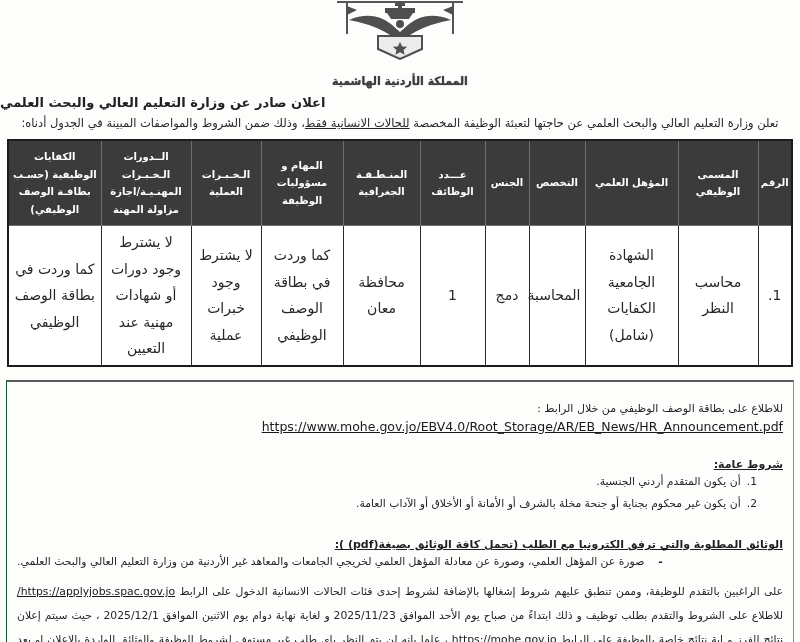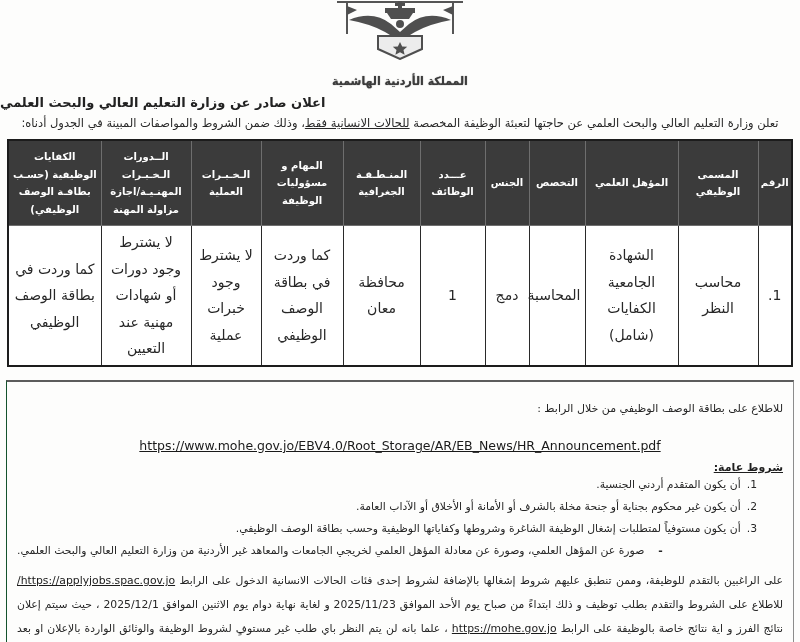--- a/index.html
+++ b/index.html
@@ -52,29 +52,29 @@
 
   
   .lower-box{
     margin:13px 6px 0 6px;
     border-left:1px solid #14532d;border-right:1px solid #8c8c8c;
     border-top:2px solid #5c5c5c;border-bottom:none;
     height:289px;box-sizing:border-box;
     padding:20px 10px 0 10px;overflow:hidden;
   }
   .link-label{font-size:11px;text-align:right;color:#262626;}
-  .pdf-link-line{text-align:center;margin-top:20px;}
+  .pdf-link-line{margin-top:1px;}
   .pdf-link{
     direction:ltr;display:inline-block;unicode-bidi:isolate;
     font-size:12.5px;color:#1a1a1a;font-weight:500;
     text-decoration:underline;letter-spacing:0;
   }
   .section-heading{
     font-size:11px;font-weight:bold;color:#1f1f1f;
-    text-decoration:underline;margin-top:7px;text-align:right;
+    text-decoration:underline;margin-top:23px;text-align:right;
   }
   .cond-list{margin-top:0;}
   .cond-item{
     font-size:10.8px;color:#262626;line-height:22px;
     padding-right:26px;text-align:right;
   }
   .cond-item .num{display:inline-block;margin-left:6px;}
   .doc-bullet{
     font-size:10.8px;color:#262626;line-height:21px;
     padding-right:30px;text-align:left;
@@ -186,25 +186,23 @@
 
     <div class="section-heading">شروط عامة:</div>
 
     <div class="cond-list">
       <div class="cond-item">
         <span class="num">1.</span><span>أن يكون المتقدم أردني الجنسية.</span>
       </div>
       <div class="cond-item">
         <span class="num">2.</span><span>أن يكون غير محكوم بجناية أو جنحة مخلة بالشرف أو الأمانة أو الأخلاق أو الآداب العامة.</span>
       </div>
-      <div class="cond-item">
-        <span class="num">3.</span><span>أن يكون مستوفياً لمتطلبات إشغال الوظيفة الشاغرة وشروطها وكفاياتها الوظيفية وحسب بطاقة الوصف الوظيفي.</span>
-      </div>
-    </div>
-
+    </div>
+
+    <div class="section-heading">الوثائق المطلوبة والتي ترفق الكترونيا مع الطلب (تحمل كافة الوثائق بصيغة(pdf) ):</div>
 
     <div class="doc-bullet">
       <span class="dash">-</span><span>صورة عن المؤهل العلمي، وصورة عن معادلة المؤهل العلمي لخريجي الجامعات والمعاهد غير الأردنية من وزارة التعليم العالي والبحث العلمي.</span>
     </div>
 
     <div class="apply-par">
       <span>على الراغبين بالتقدم للوظيفة، وممن تنطبق عليهم شروط إشغالها بالإضافة لشروط إحدى فئات الحالات الانسانية الدخول على الرابط </span><span class="inline-link">/https://applyjobs.spac.gov.jo</span><span> للاطلاع على الشروط والتقدم بطلب توظيف و ذلك ابتداءً من صباح يوم الأحد الموافق 2025/11/23 و لغاية نهاية دوام يوم الاثنين الموافق 2025/12/1 ، حيث سيتم إعلان نتائج الفرز و اية نتائج خاصة بالوظيفة على الرابط </span><span class="inline-link">https://mohe.gov.jo</span><span> ، علما بانه لن يتم النظر باي طلب غير مستوفٍ لشروط الوظيفة والوثائق الواردة بالإعلان او بعد انتهاء فترة استقبال الطلبات، بالإضافة لشروط الحالة الانسانية، بعد عرضها واعتمادها من لجنة الحالات الانسانية في وزارة التنمية الاجتماعية.</span>
     </div>
 
   </div>

